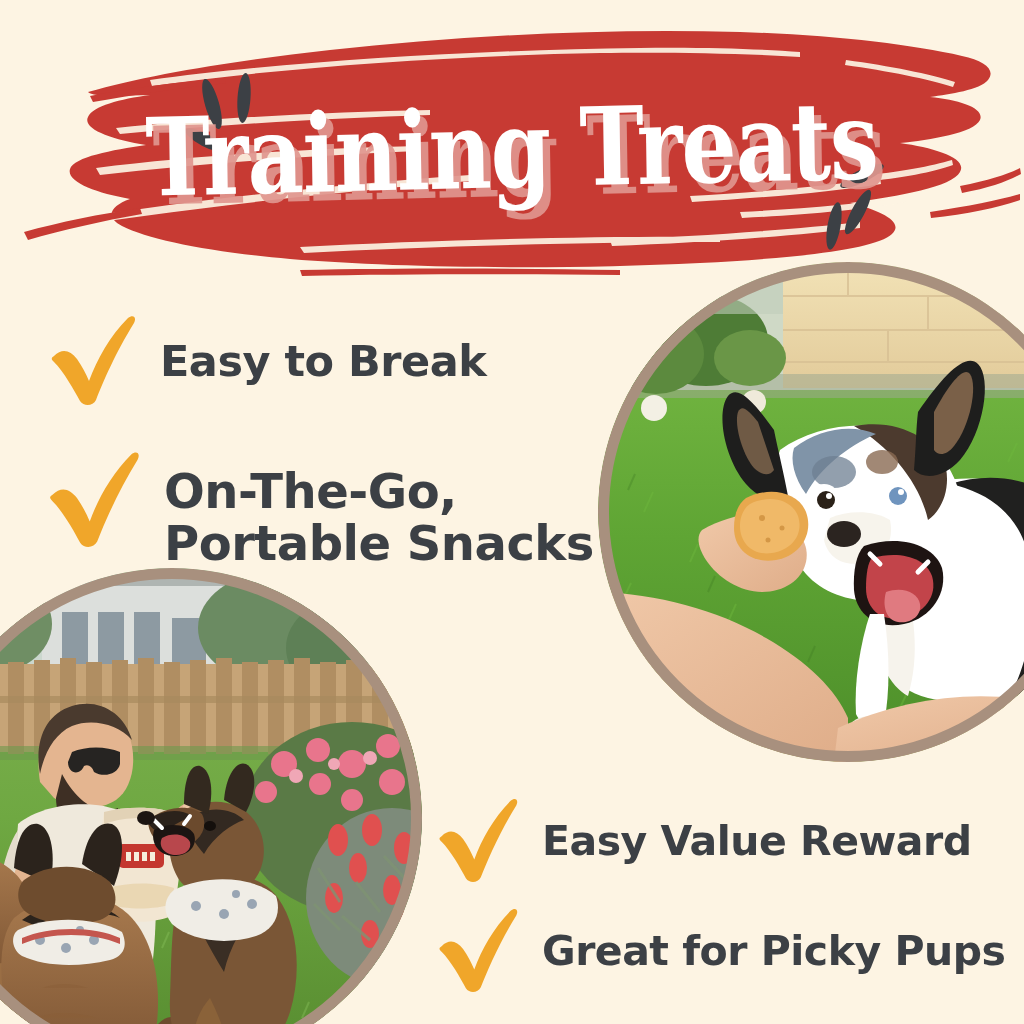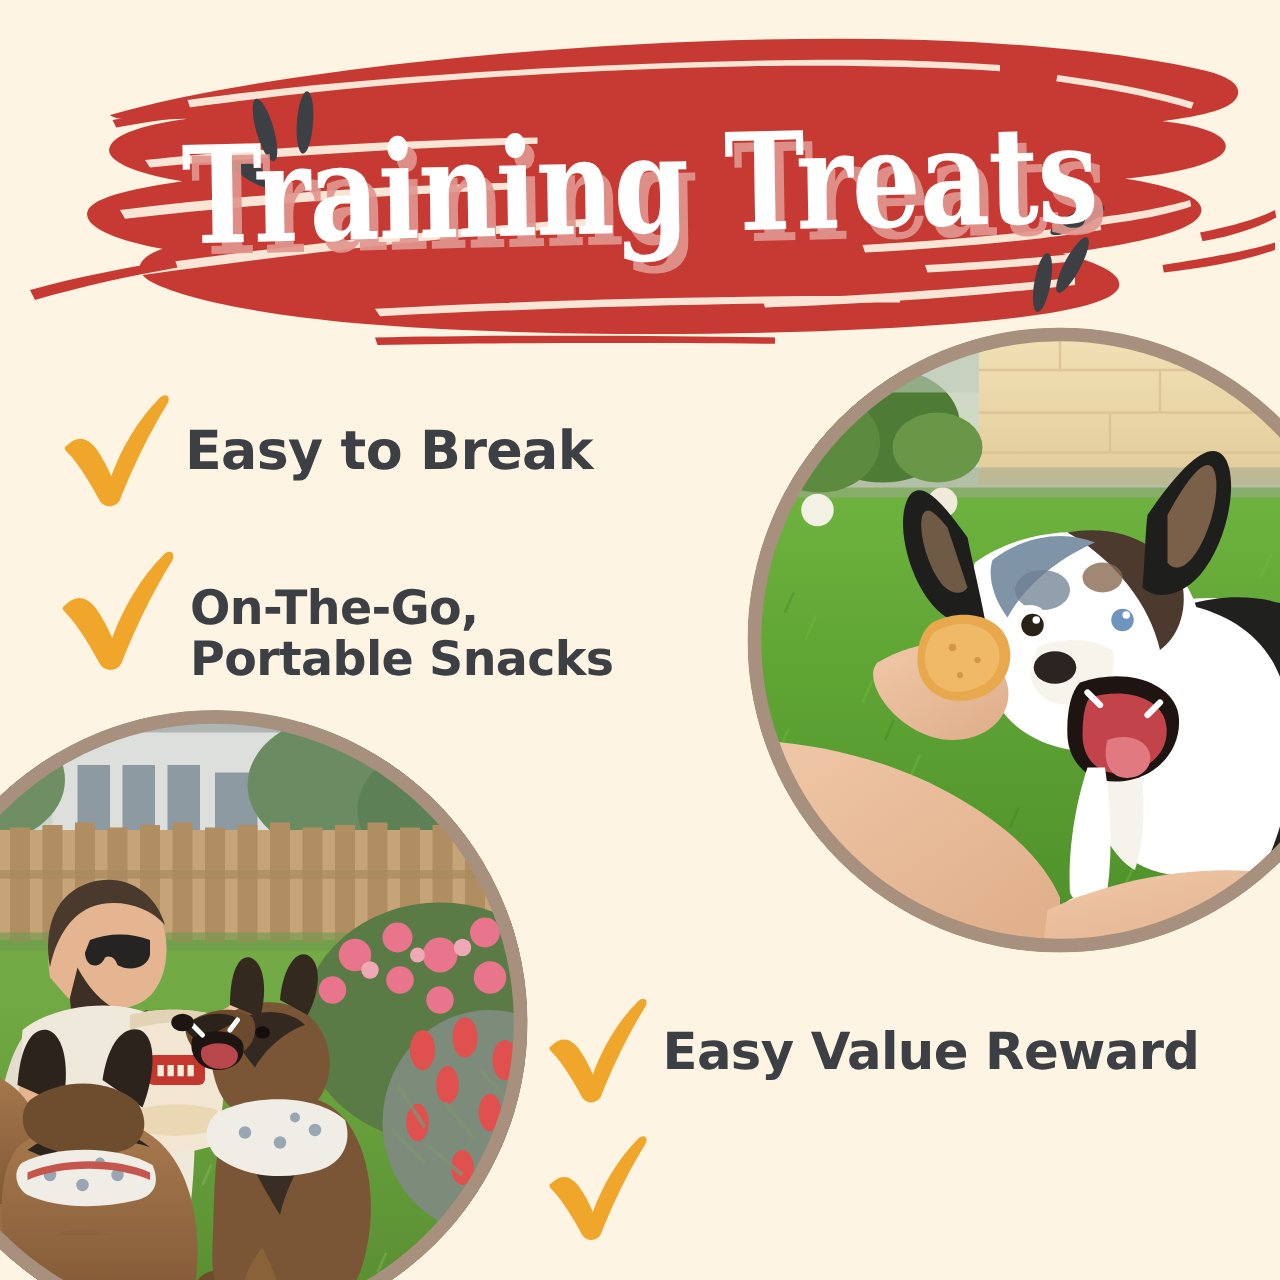--- a/index.html
+++ b/index.html
@@ -27,35 +27,35 @@
     line-height:1;
     color:#FFFFFF;
     letter-spacing:-1px;
     transform:scaleX(0.80) rotate(-1.1deg);
     transform-origin:center center;
     white-space:nowrap;
     text-shadow:9px 9px 0 rgba(224,150,142,0.92);
   }
 
   
-  .feat{position:absolute;display:flex;align-items:center;gap:10px;}
+  .feat{position:absolute;display:flex;align-items:center;gap:22px;}
   .check{flex:0 0 auto;}
   .feat-text{
     font-family:"DejaVu Sans","Liberation Sans",sans-serif;
     font-weight:700;
     color:#3C4045;
     letter-spacing:-0.5px;
     line-height:1.08;
     white-space:pre-line;
   }
 
   #feat-1{left:48px;top:312px;}
   #feat-1 .feat-text{font-size:43px;}
   #feat-2{left:46px;top:430px;}
-  #feat-2 .feat-text{font-size:38px;margin-top:36px;}
+  #feat-2 .feat-text{font-size:48px;margin-top:36px;}
   #feat-3{left:436px;top:795px;}
   #feat-3 .feat-text{font-size:41px;}
   #feat-4{left:436px;top:905px;}
   #feat-4 .feat-text{font-size:41px;}
 
   
   .photo{position:absolute;border-radius:50%;overflow:hidden;}
   .photo .ring{
     position:absolute;inset:0;border-radius:50%;
     border:11px solid #A8907E;box-sizing:border-box;z-index:5;pointer-events:none;
@@ -508,15 +508,16 @@
   </div>
 
   <div class="feat" id="feat-4">
     <span class="check">
       <svg width="84" height="88" viewBox="0 0 90 94" xmlns="http://www.w3.org/2000/svg" aria-hidden="true">
         <path d="M6,44 C14,36 22,38 29,47 C34,54 38,62 41,69 C49,47 62,24 80,6
                  C85,2 89,5 86,11 C68,40 55,70 48,88 C45,94 36,95 32,89
                  C26,78 16,60 6,50 C3,47 3,46 6,44 Z" fill="#F0A62A"></path>
       </svg>
     </span>
+    <span class="feat-text">Great for Picky Pups</span>
   </div>
 
 </div>
 
 </body></html>

